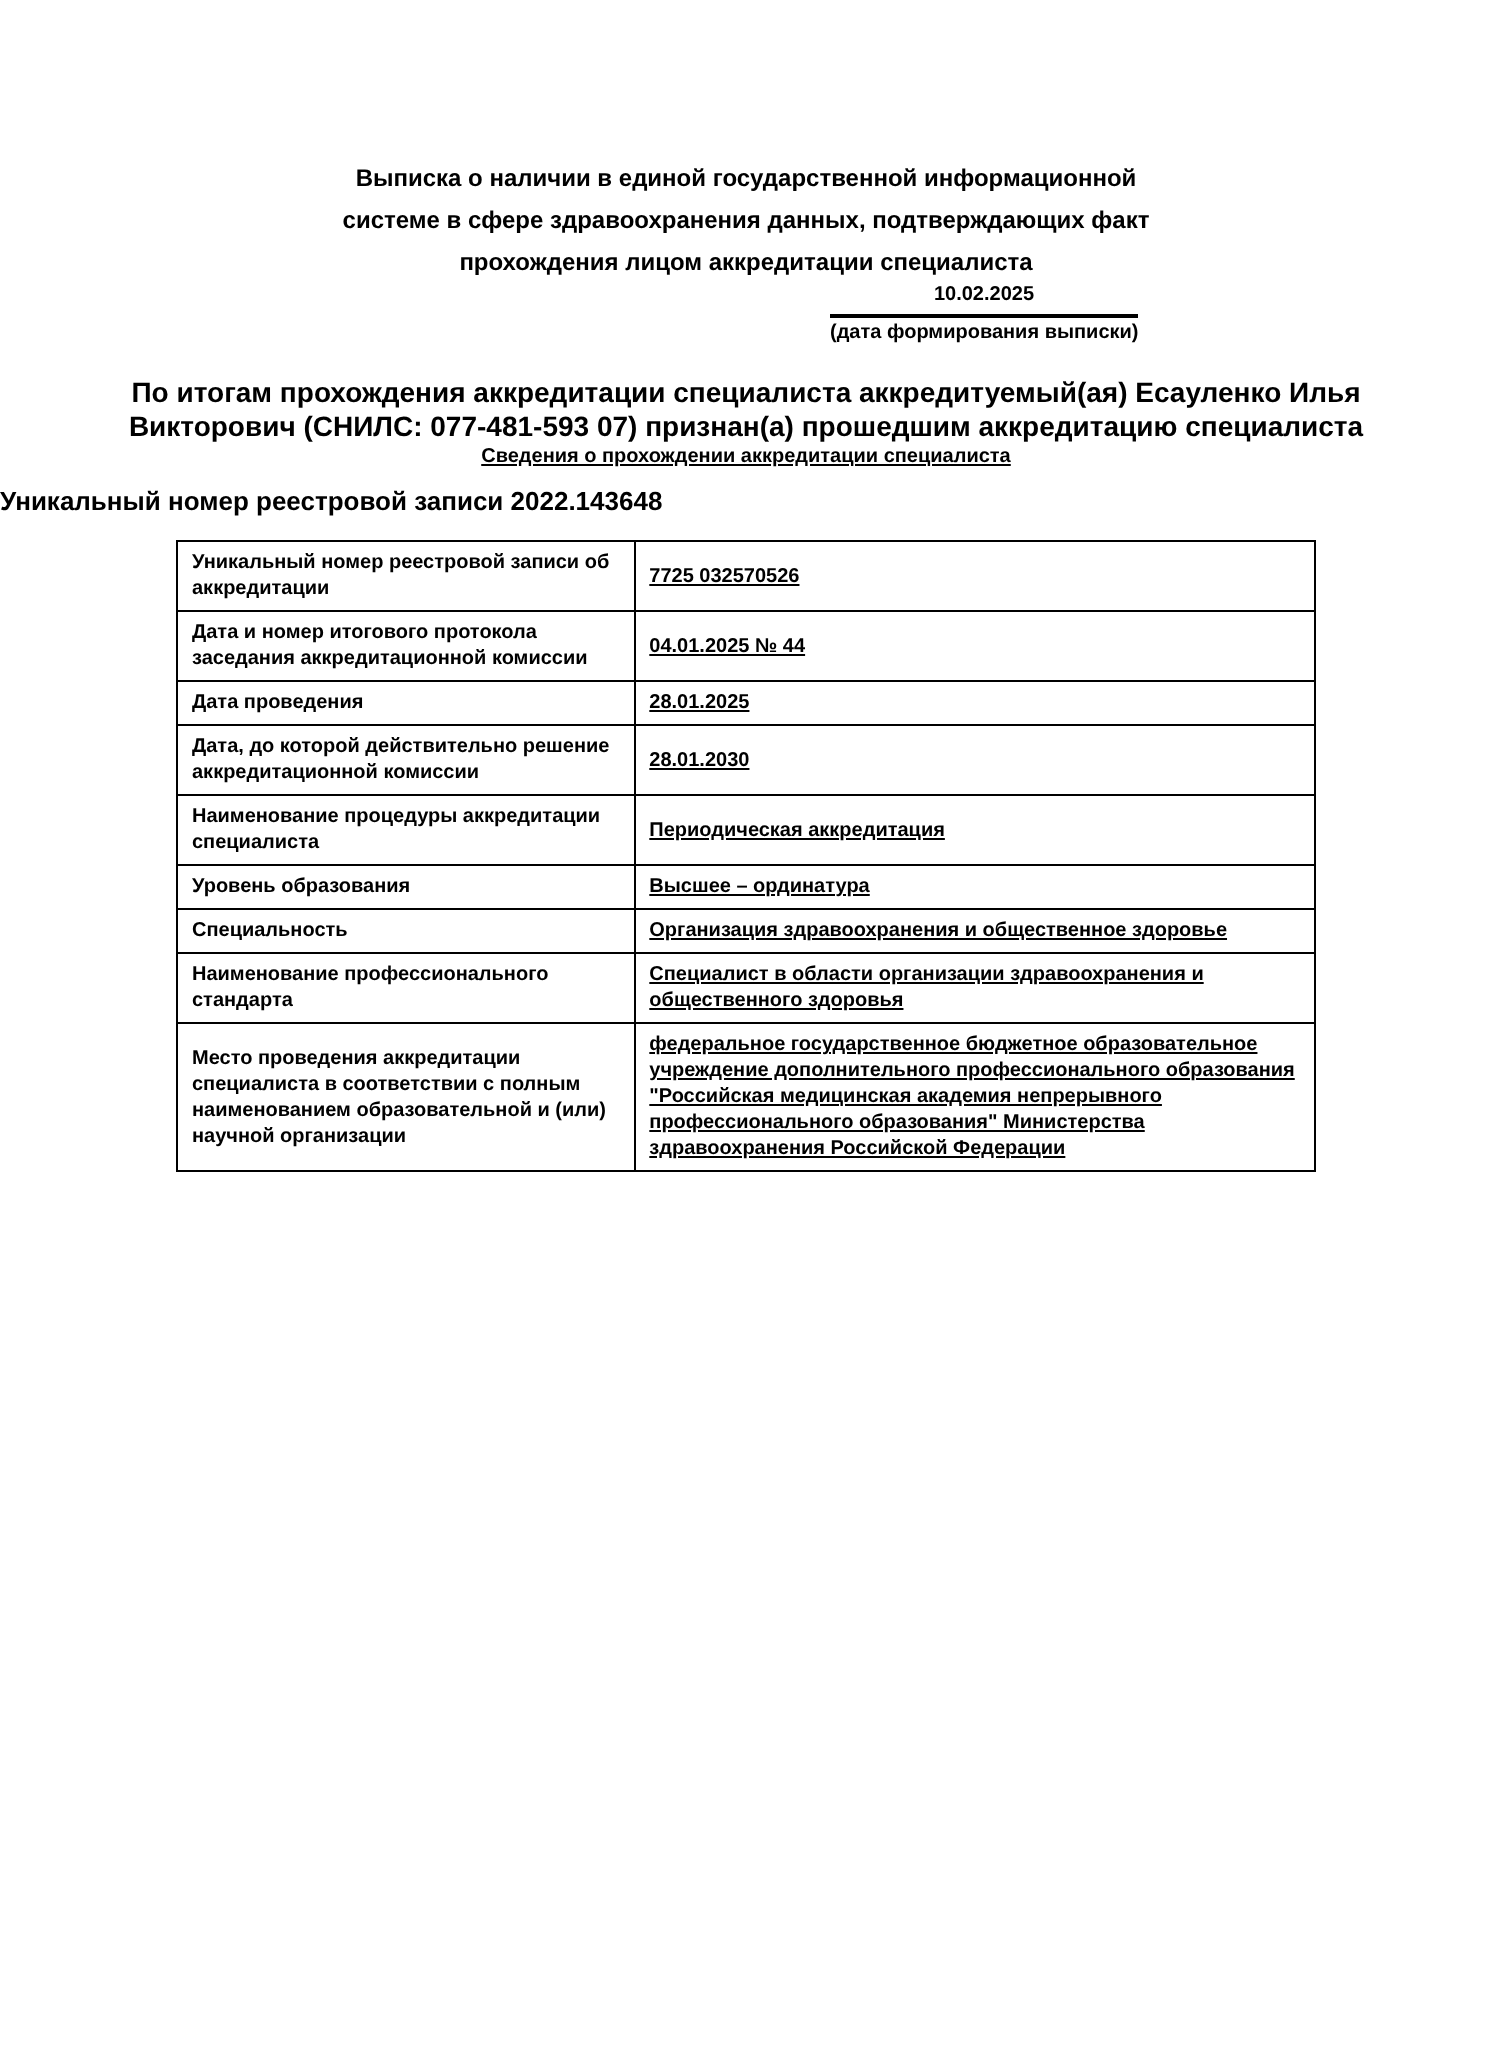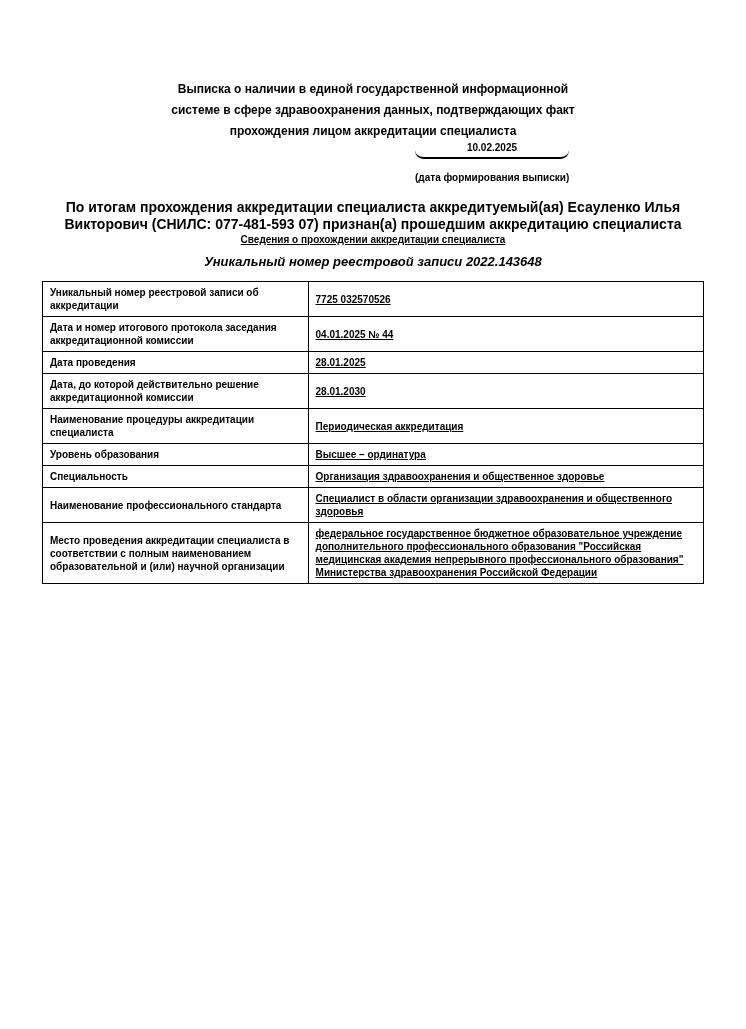--- a/index.html
+++ b/index.html
@@ -1,15 +1,15 @@
 <!DOCTYPE html>
 <html><head>
 <meta charset="utf-8">
 <style>
-  * { margin: 0; padding: 0; box-sizing: border-box; border-radius: 12px; }
+  * { margin: 0; padding: 0; box-sizing: border-box; }
   html, body { background: #ffffff; }
   body {
     width: 746px;
     height: 1029px;
     font-family: "Liberation Sans", sans-serif;
     font-weight: 700;
     color: #000000;
     position: relative;
     overflow: hidden;
   }
@@ -31,47 +31,45 @@
     font-size: 10px;
   }
   .date-value {
     display: block;
     padding-bottom: 3px;
     border-bottom: 2px solid #000000;
     line-height: 12px;
   }
   .date-caption {
     display: block;
-    padding-top: 13px;
+    padding-top: 2px;
     line-height: 12px;
     white-space: nowrap;
     text-align: center;
   }
   .intro {
     width: 648px;
     margin: 15px auto 0 auto;
     text-align: center;
     font-size: 14px;
     line-height: 17px;
   }
   .section-heading {
     text-align: center;
     font-size: 10px;
     line-height: 13px;
     text-decoration: underline;
   }
   .registry-heading {
     margin-top: 8px;
-    text-align: center;
     font-size: 13px;
     line-height: 16px;
-    font-style: italic;
   }
   table.acc-table {
-    width: 662px;
+    width: 570px;
     margin: 11px auto 0 auto;
     border-collapse: collapse;
     font-size: 10px;
     line-height: 13px;
   }
   table.acc-table td {
     border: 1px solid #000000;
     padding: 4px 7px;
     vertical-align: middle;
     font-weight: 700;

